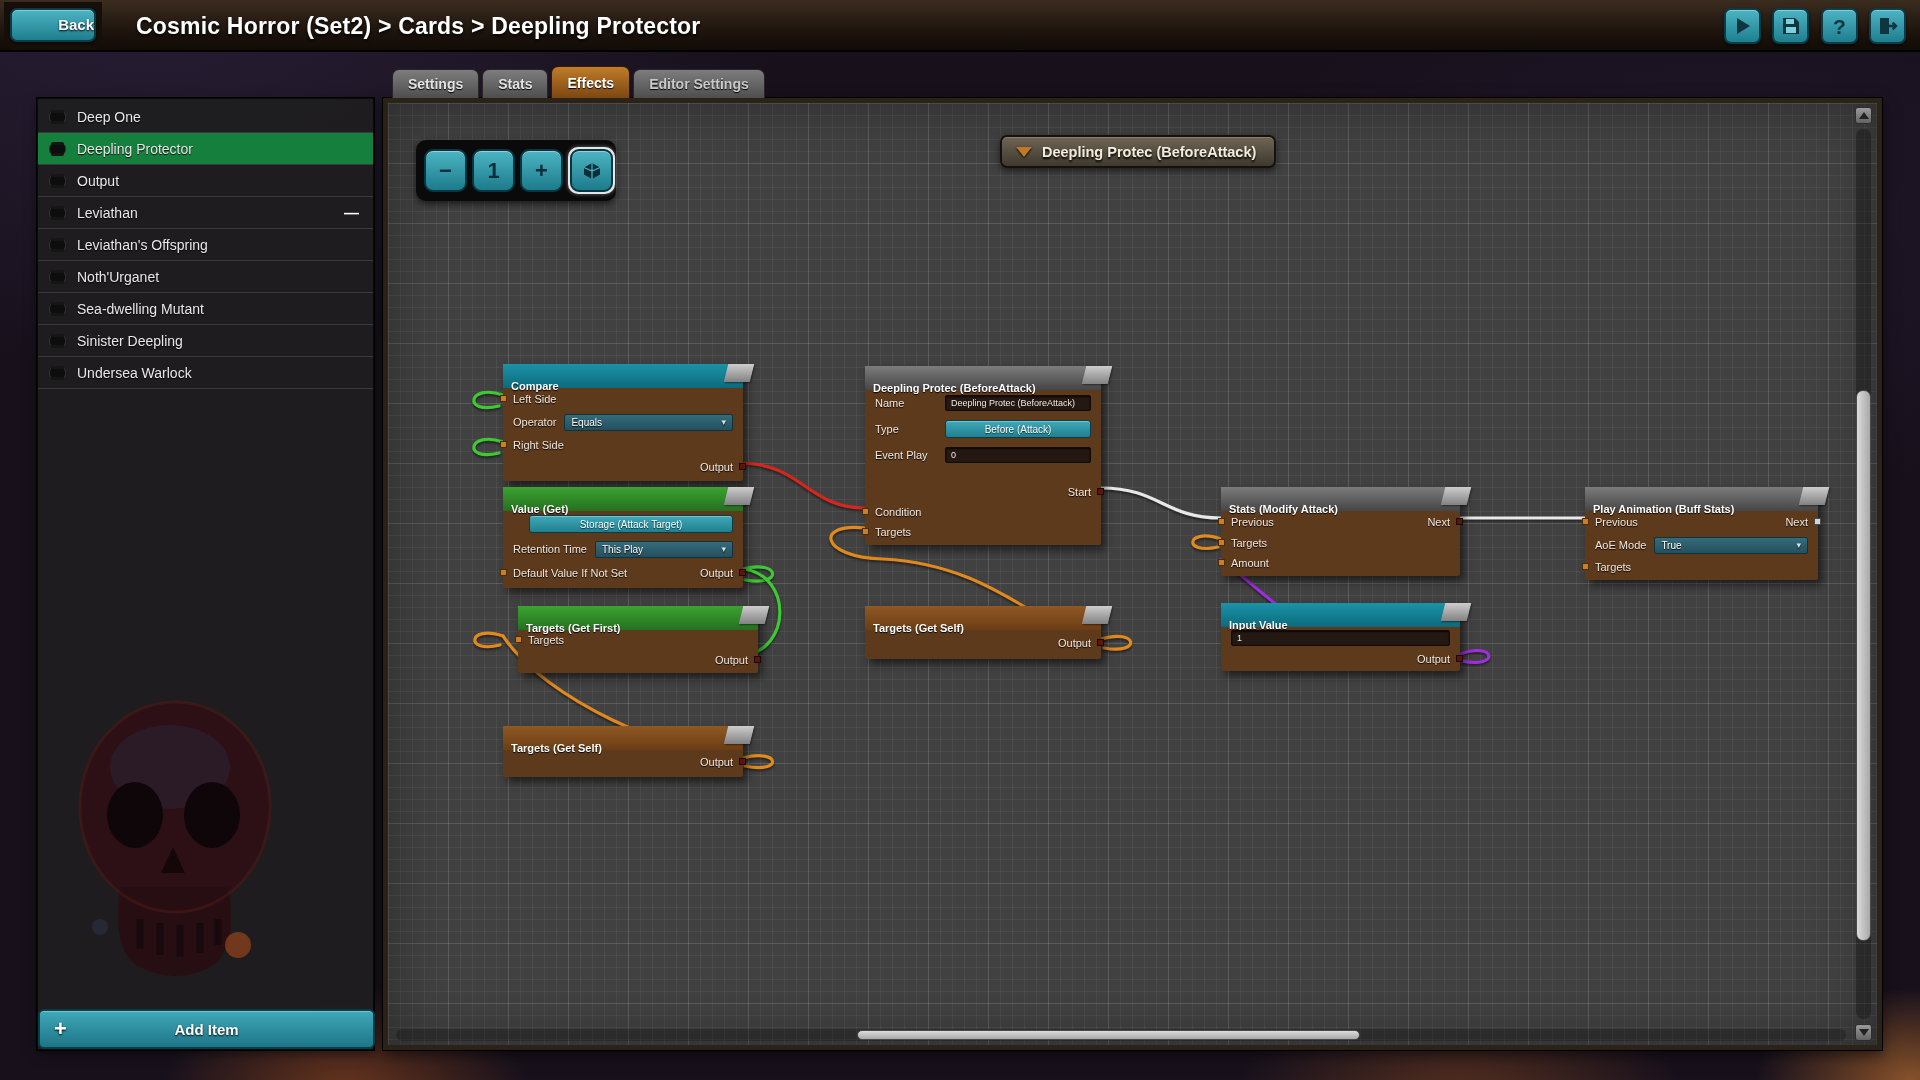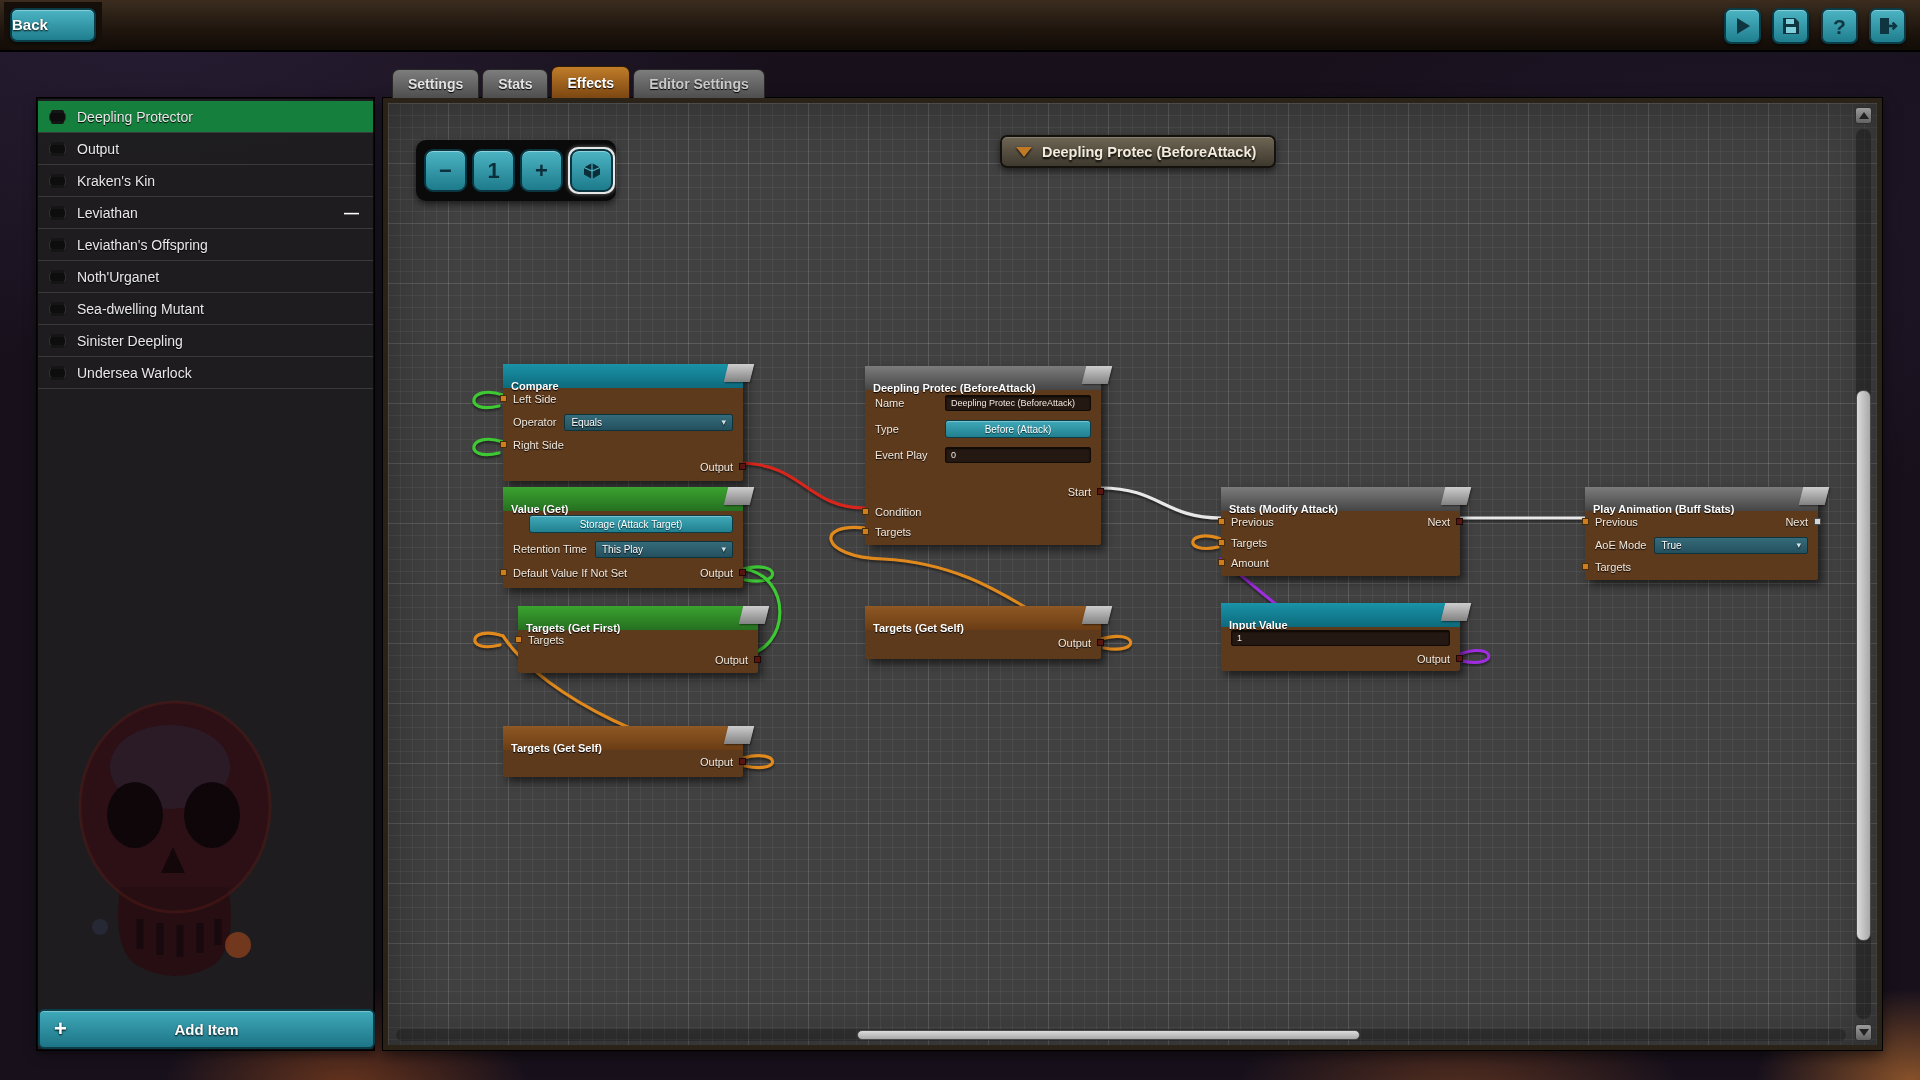--- a/index.html
+++ b/index.html
@@ -22,21 +22,21 @@
     position:absolute; left:0; top:0; width:1920px; height:52px;
     background: linear-gradient(#3b2c1f, #1a120b 70%, #120c07);
     border-bottom:2px solid #000;
     z-index:20;
   }
   .back-plaque { position:absolute; left:4px; top:2px; width:98px; height:48px; background:#160f09; border-radius:0 0 10px 10px; }
   .btn-back {
     position:absolute; left:10px; top:8px; width:86px; height:34px;
     background: linear-gradient(#4cb4c3, #1f7e8e);
     border:2px solid #0b3d48; border-radius:7px;
-    color:#fff; font-weight:bold; font-size:15px; text-align:left; line-height:30px;
+    color:#fff; font-weight:bold; font-size:15px; text-align:right; line-height:30px;
     text-shadow:0 1px 2px #000; box-shadow: inset 0 1px 0 rgba(255,255,255,.35), 0 2px 3px rgba(0,0,0,.5);
     cursor:pointer;
   }
   .breadcrumb {
     position:absolute; left:136px; top:0; height:52px; line-height:52px;
     font-size:23px; font-weight:bold; letter-spacing:.2px;
     text-shadow:0 2px 3px rgba(0,0,0,.85);
   }
   .tb-btn {
     position:absolute; top:8px; width:37px; height:36px;
@@ -210,20 +210,21 @@
   .tri-down { width:0;height:0;border-left:5px solid transparent;border-right:5px solid transparent;border-top:7px solid #222; }
   .hscroll { position:absolute; left:8px; bottom:4px; width:1450px; height:12px; background:rgba(0,0,0,.22); border-radius:6px; z-index:6; }
   .hthumb { position:absolute; left:461px; top:1px; width:503px; height:10px; background:linear-gradient(#dcdcdc,#a8a8a8); border-radius:5px; border:1px solid #4a4a4a; cursor:grab; }
 </style>
 </head>
 <body>
 
 <div class="topbar">
   <div class="back-plaque"></div>
   <div class="btn-back">Back</div>
+  <div class="breadcrumb">Cosmic Horror (Set2) &gt; Cards &gt; Deepling Protector</div>
 
   <div class="tb-btn" style="left:1724px">
     <svg width="16" height="18" viewBox="0 0 16 18">
         <polygon points="2,1 15,9 2,17" fill="#0e3540"></polygon>
       </svg>
   </div>
   <div class="tb-btn" style="left:1772px">
     <svg width="18" height="18" viewBox="0 0 18 18">
       <path d="M1 1 h12 l4 4 v12 h-16 z" fill="#0e3540"></path>
       <rect x="4" y="2" width="8" height="5" fill="#7fd0da"></rect>
@@ -236,31 +237,31 @@
   <div class="tb-btn" style="left:1869px">
     <svg width="20" height="18" viewBox="0 0 20 18">
       <path d="M2 1 h9 v16 h-9 z" fill="#0e3540"></path>
       <path d="M11 9 h7 m-3.4 -3.4 L18 9 l-3.4 3.4" stroke="#0e3540" stroke-width="2.4" fill="none"></path>
     </svg>
   </div>
 </div>
 
 <div class="sidebar">
   <div class="side-list">
+    <div class="side-item">
+      <span class="stack-icon"></span>
+      <span class="side-label">Deep One</span>
+    </div>
     <div class="side-item selected">
       <span class="stack-icon"></span>
       <span class="side-label">Deepling Protector</span>
     </div>
     <div class="side-item">
       <span class="stack-icon"></span>
       <span class="side-label">Output</span>
-    </div>
-    <div class="side-item">
-      <span class="stack-icon"></span>
-      <span class="side-label">Kraken's Kin</span>
     </div>
     <div class="side-item">
       <span class="stack-icon"></span>
       <span class="side-label">Leviathan</span>
       <span class="side-minus">—</span>
     </div>
     <div class="side-item">
       <span class="stack-icon"></span>
       <span class="side-label">Leviathan's Offspring</span>
     </div>

